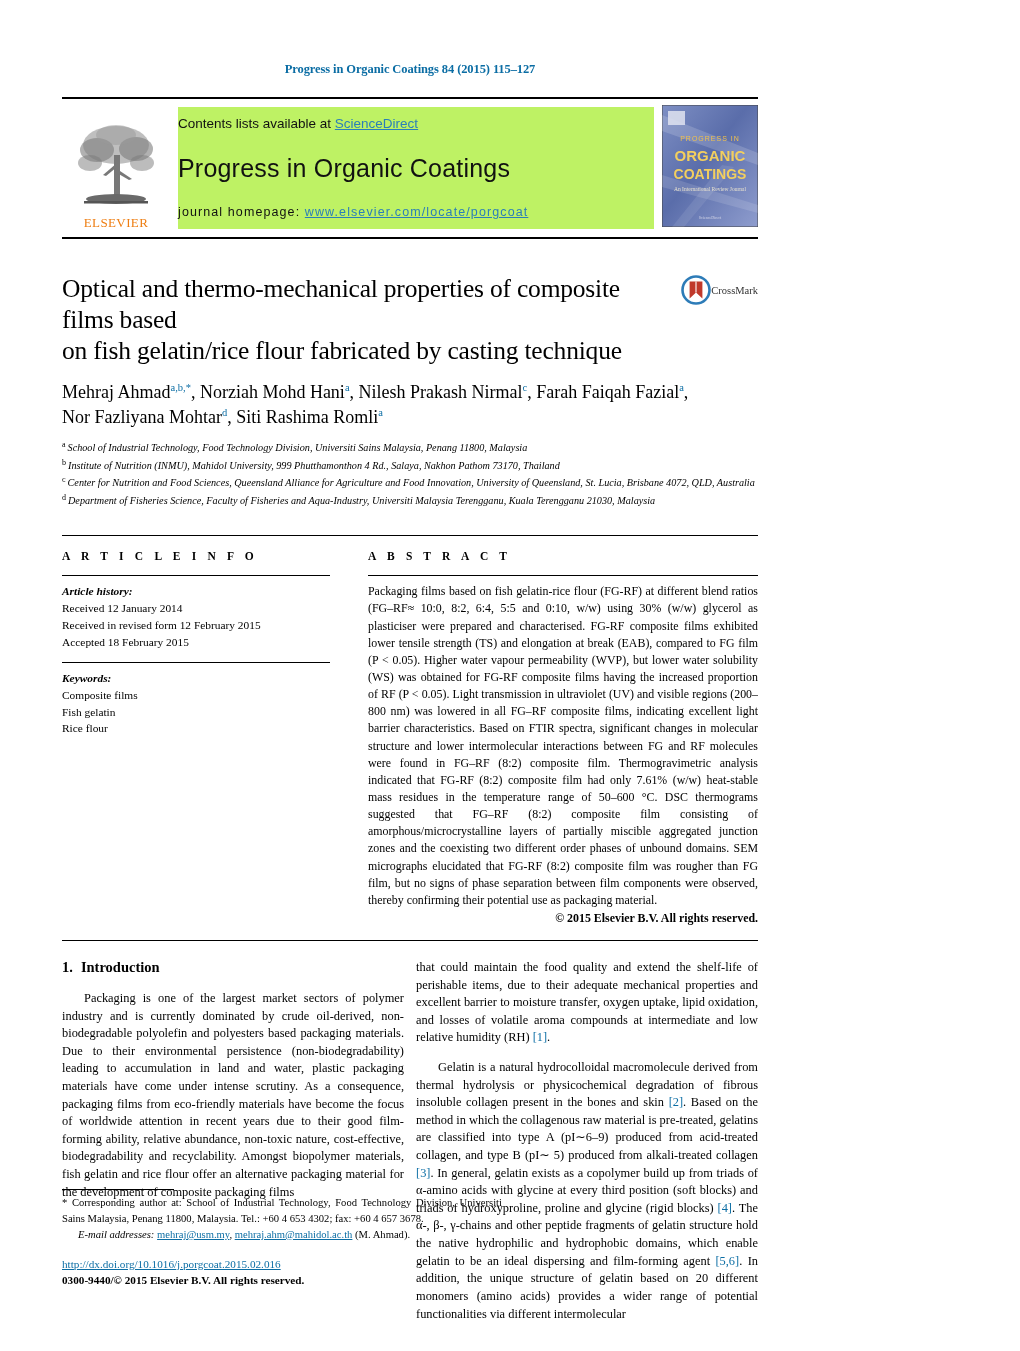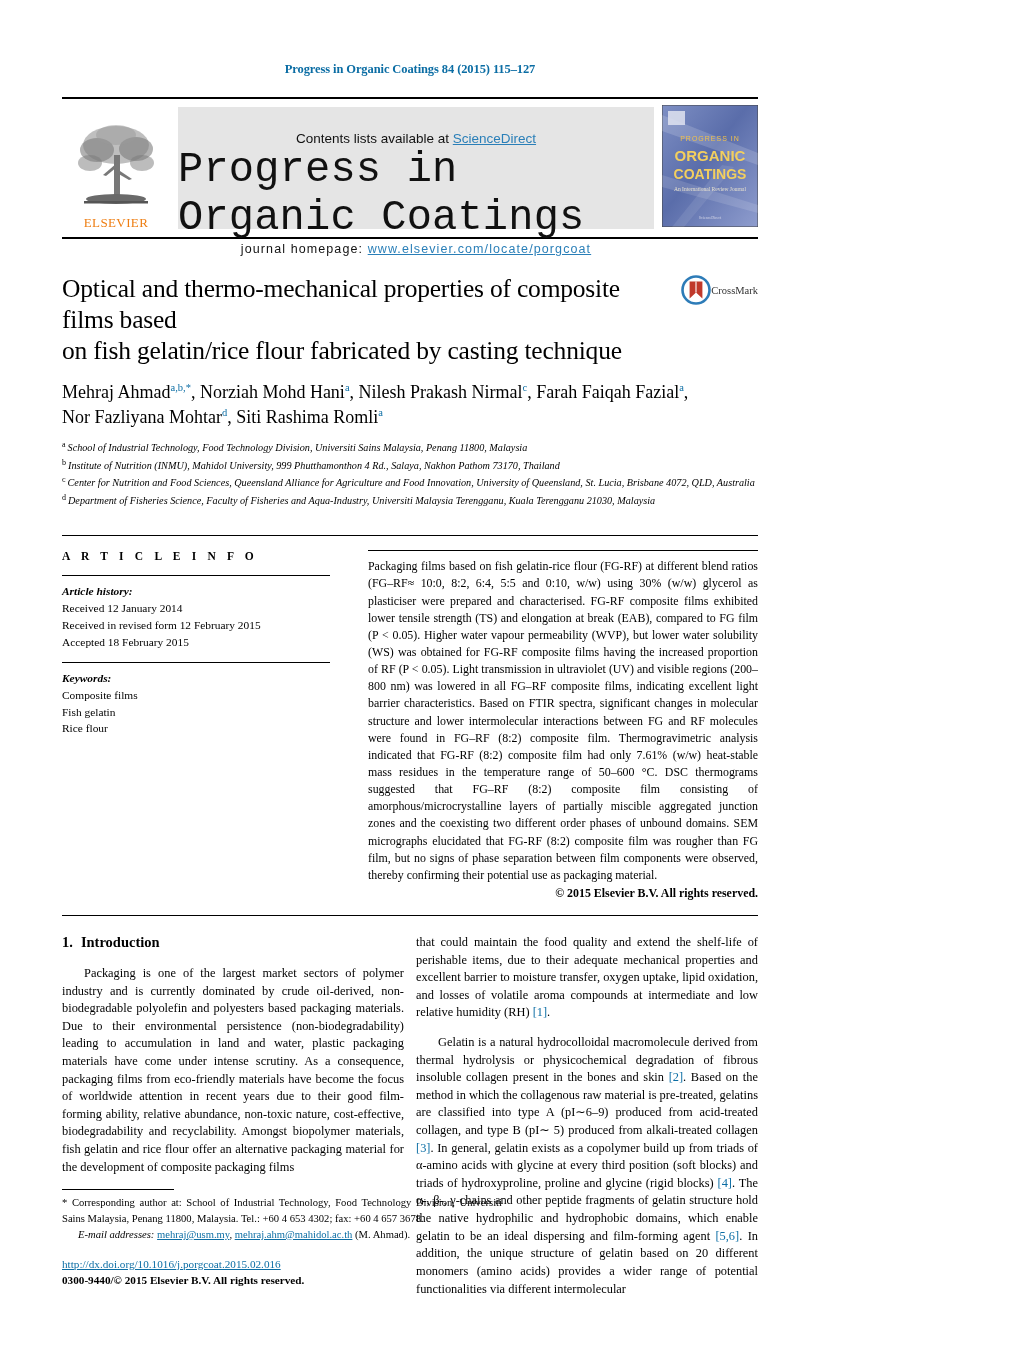--- a/index.html
+++ b/index.html
@@ -56,40 +56,40 @@
   .elsevier-word {
     color: #EE7D11;
     font-family: "Liberation Serif", serif;
     font-size: 13px;
     letter-spacing: 0.4px;
     line-height: 1;
     margin-top: 1px;
   }
   .banner-center {
     flex: 1 1 auto;
-    background: #e5e5e5;
+    background: #bef264;
     margin: 0 8px;
     display: flex;
     flex-direction: column;
-    align-items: center;
+    align-items: flex-start;
     justify-content: space-between;
-    padding: 24px 0 10px 0;
+    padding: 9px 0 10px 0;
     box-sizing: border-box;
   }
   .contents-line {
     font-family: "Liberation Sans", sans-serif;
     font-size: 13.5px;
     color: #111;
   }
   .contents-line .sd {
     color: #2a7fb8;
   }
   .journal-title {
-    font-family: Liberation Mono, monospace;
-    font-size: 42px;
+    font-family: Liberation Sans, sans-serif;
+    font-size: 25px;
     color: #111;
     letter-spacing: 0.2px;
   }
   .homepage-line {
     font-family: "Liberation Sans", sans-serif;
     font-size: 12.5px;
     letter-spacing: 1.1px;
     color: #111;
   }
   .homepage-line .url { color: #2a7fb8; }
@@ -374,20 +374,21 @@
       <div class="rule"></div>
       <div class="info-group">
         <span class="lbl">Keywords:</span>
         <span class="itm">Composite films</span>
         <span class="itm">Fish gelatin</span>
         <span class="itm">Rice flour</span>
       </div>
     </div>
 
     <div class="col-abstract">
+      <div class="sect-head">A B S T R A C T</div>
       <div class="rule"></div>
       <div class="abstract-body">Packaging films based on fish gelatin-rice flour (FG-RF) at different blend ratios (FG–RF≈ 10:0, 8:2, 6:4, 5:5 and 0:10, w/w) using 30% (w/w) glycerol as plasticiser were prepared and characterised. FG-RF composite films exhibited lower tensile strength (TS) and elongation at break (EAB), compared to FG film (P &lt; 0.05). Higher water vapour permeability (WVP), but lower water solubility (WS) was obtained for FG-RF composite films having the increased proportion of RF (P &lt; 0.05). Light transmission in ultraviolet (UV) and visible regions (200–800 nm) was lowered in all FG–RF composite films, indicating excellent light barrier characteristics. Based on FTIR spectra, significant changes in molecular structure and lower intermolecular interactions between FG and RF molecules were found in FG–RF (8:2) composite film. Thermogravimetric analysis indicated that FG-RF (8:2) composite film had only 7.61% (w/w) heat-stable mass residues in the temperature range of 50–600 °C. DSC thermograms suggested that FG–RF (8:2) composite film consisting of amorphous/microcrystalline layers of partially miscible aggregated junction zones and the coexisting two different order phases of unbound domains. SEM micrographs elucidated that FG-RF (8:2) composite film was rougher than FG film, but no signs of phase separation between film components were observed, thereby confirming their potential use as packaging material.</div>
       <div class="abstract-copy">© 2015 Elsevier B.V. All rights reserved.</div>
     </div>
 
   </div>
 
   <div class="body-rule"></div>
 
   <div class="body-cols">

